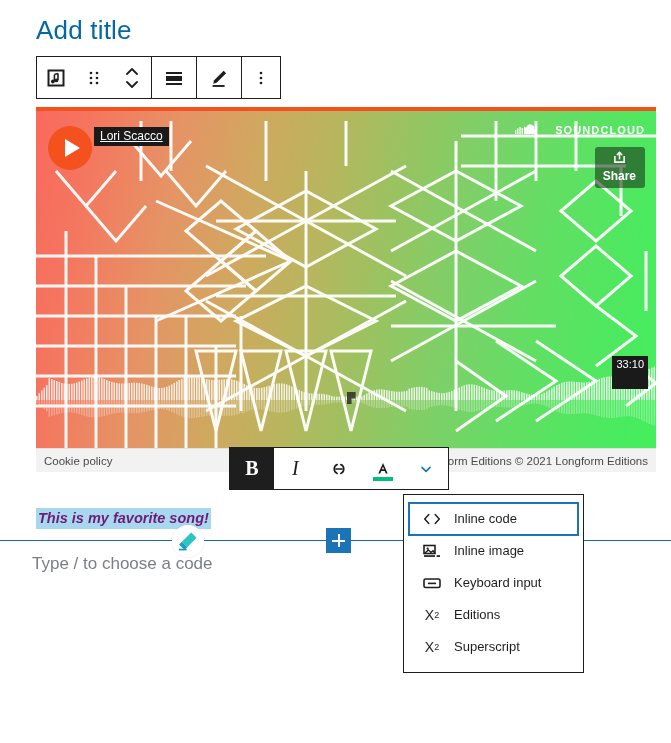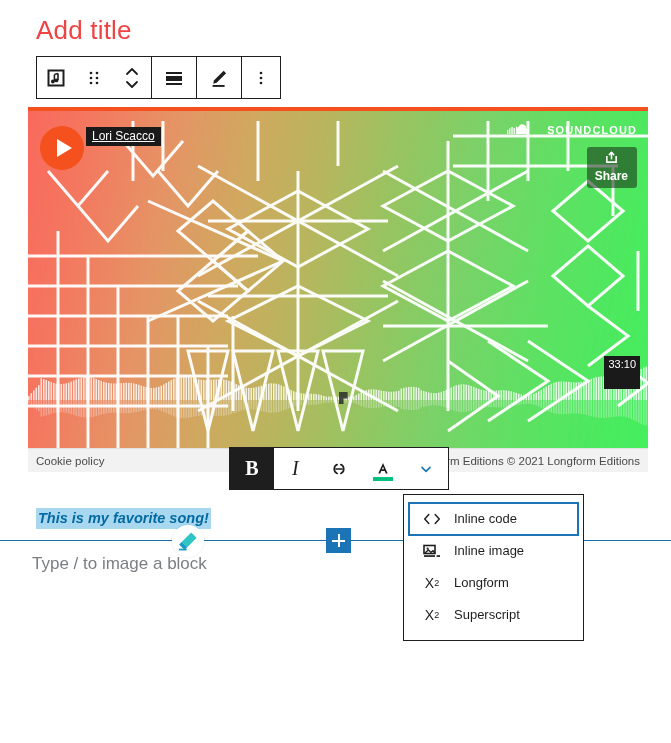--- a/index.html
+++ b/index.html
@@ -15,21 +15,21 @@
     font-family: "Liberation Sans", sans-serif;
     -webkit-font-smoothing: antialiased;
   }
 
   
   .post-title {
     position: absolute;
     left: 36px;
     top: 13px;
     font-size: 26px;
-    color: #ef4444;
+    color: #0369a1;
     font-weight: 400;
     letter-spacing: 0.2px;
     line-height: 34px;
     text-align: center;
   }
 
   
   .block-toolbar {
     position: absolute;
     left: 36px;
@@ -54,21 +54,21 @@
     justify-content: center;
     cursor: pointer;
     background: transparent;
   }
   .tb-btn.wide { width: 44px; }
   .tb-btn svg { display: block; }
 
   
   .embed-wrap {
     position: absolute;
-    left: 28px;
+    left: 36px;
     top: 107px;
     width: 620px;
     height: 365px;
     overflow: hidden;
     background: #fff;
   }
   .sc-accent {
     position: absolute;
     left: 0; top: 0;
     width: 100%;
@@ -245,21 +245,21 @@
   }
 
   
   .para-block {
     position: absolute;
     left: 36px;
     top: 508px;
     font-size: 14.5px;
     font-weight: bold;
     font-style: italic;
-    color: #0369a1;
+    color: #701a75;
     background: #a8d8f0;
     line-height: 19px;
     padding: 1px 2px;
     white-space: nowrap;
   }
   .insert-line {
     position: absolute;
     left: 0;
     top: 540px;
     width: 671px;
@@ -1095,21 +1095,21 @@
 <div class="insert-line"></div>
 <div class="pen-cursor">
   <svg width="22" height="22" viewBox="0 0 24 24">
     <path d="M15.5 2.6 L21.4 8.5 L11.2 18.7 L5.3 12.8 Z" fill="#2ec4c4"></path>
     <path d="M5.3 12.8 L11.2 18.7 L8.2 21.7 L2.3 15.8 Z" fill="#1a9bc4"></path>
     <rect x="2" y="20.4" width="8.6" height="1.9" fill="#1a9bc4"></rect>
   </svg>
 </div>
 <div class="plus-btn"></div>
 
-<div class="placeholder">Type / to image a block</div>
+<div class="placeholder">Type / to choose a code</div>
 
 <div class="fmt-toolbar">
   <div class="fmt-btn active">
     <span class="fmt-b">B</span>
   </div>
   <div class="fmt-btn">
     <span class="fmt-i">I</span>
   </div>
   <div class="fmt-btn">
     <svg width="22" height="22" viewBox="0 0 24 24">
@@ -1149,25 +1149,34 @@
         <rect x="2" y="2.5" width="11" height="8" fill="none" stroke="#1e1e1e" stroke-width="1.6"></rect>
         <circle cx="5.6" cy="5.6" r="1.1" fill="#1e1e1e"></circle>
         <polyline points="3,10 6.4,7 9,9.4 11,7.8 13,10" fill="none" stroke="#1e1e1e" stroke-width="1.4"></polyline>
         <rect x="2" y="12.2" width="11" height="1.7" fill="#1e1e1e"></rect>
         <rect x="14.6" y="12.2" width="3.4" height="1.7" fill="#1e1e1e"></rect>
       </svg>
     </span>
     <span class="menu-label">Inline image</span>
   </div>
 
+  <div class="menu-item">
+    <span class="menu-icon">
+      <svg width="20" height="16" viewBox="0 0 20 16">
+        <rect x="2" y="4" width="16" height="8.5" rx="1.6" fill="none" stroke="#1e1e1e" stroke-width="1.6"></rect>
+        <rect x="6" y="7.6" width="8" height="1.6" fill="#1e1e1e"></rect>
+      </svg>
+    </span>
+    <span class="menu-label">Keyboard input</span>
+  </div>
 
 
   <div class="menu-item">
     <span class="menu-icon mi-sub">X<sub>2</sub></span>
-    <span class="menu-label">Longform</span>
+    <span class="menu-label">Editions</span>
   </div>
 
   <div class="menu-item">
     <span class="menu-icon mi-sup">X<sup>2</sup></span>
     <span class="menu-label">Superscript</span>
   </div>
 
 </div>
 
 </body></html>

